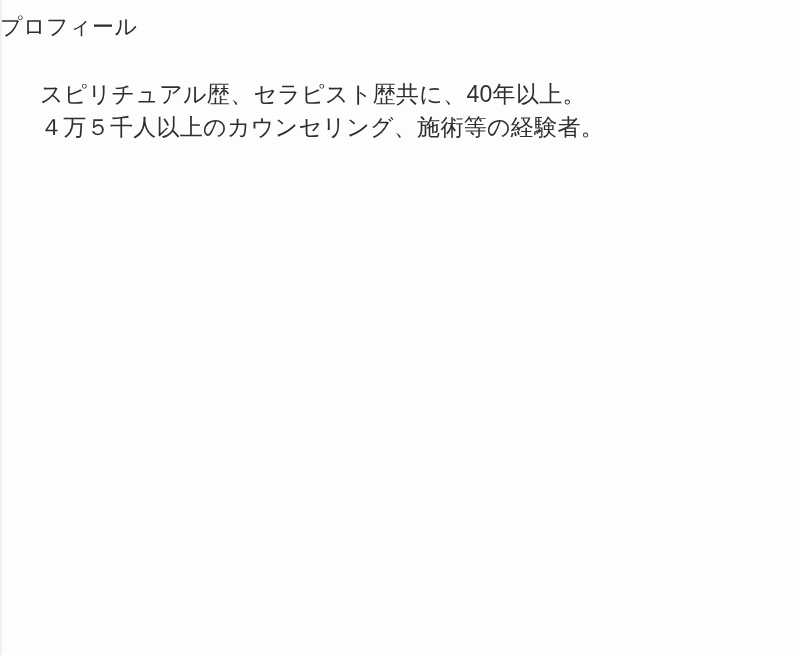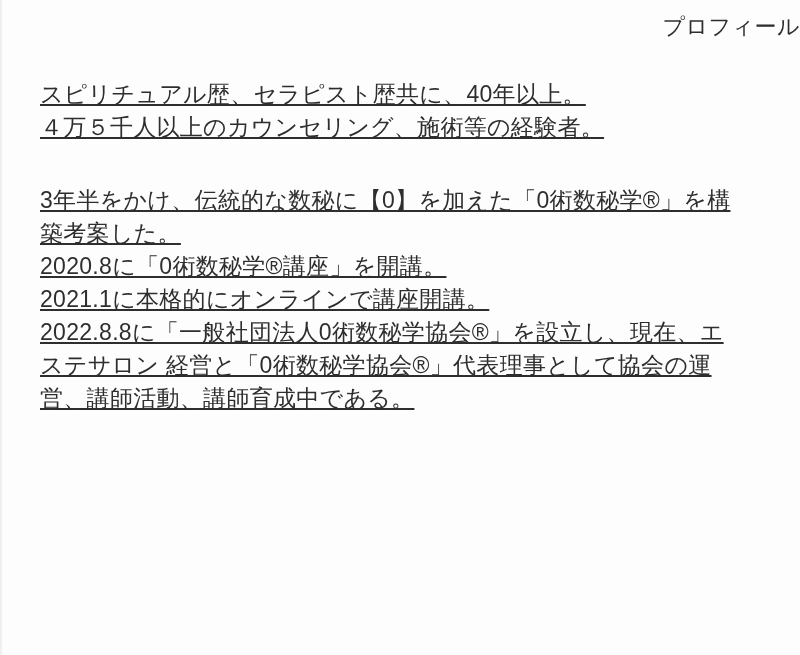--- a/index.html
+++ b/index.html
@@ -18,31 +18,29 @@
   .window-edge {
     position: absolute;
     left: 0;
     top: 0;
     width: 2px;
     height: 655px;
     background: #f0f0f0;
   }
   .page-title {
     margin: 10px 0 0 0;
-    text-align: right;
+    text-align: left;
     font-size: 22px;
     font-weight: 400;
     line-height: 33px;
     letter-spacing: 0.5px;
     color: #2e2e2e;
-    padding-left: 9px;
   }
   .content {
     padding: 35px 42px 0 40px;
-    text-decoration: underline;
   }
   .para {
     margin: 0 0 40px 0;
     font-size: 23px;
     font-weight: 400;
     line-height: 33px;
     letter-spacing: 0.3px;
     white-space: pre-line;
     color: #2e2e2e;
   }
@@ -53,20 +51,13 @@
 </head>
 <body>
 
 <div class="window-edge"></div>
 
 <h1 class="page-title">プロフィール</h1>
 
 <div class="content">
   <p class="para">スピリチュアル歴、セラピスト歴共に、40年以上。
 ４万５千人以上のカウンセリング、施術等の経験者。</p>
-  <p class="para">3年半をかけ、伝統的な数秘に【0】を加えた「0術数秘学®」を構
-築考案した。
-2020.8に「0術数秘学®講座」を開講。
-2021.1に本格的にオンラインで講座開講。
-2022.8.8に「一般社団法人0術数秘学協会®」を設立し、現在、エ
-ステサロン 経営と「0術数秘学協会®」代表理事として協会の運
-営、講師活動、講師育成中である。</p>
 </div>
 
 </body></html>

